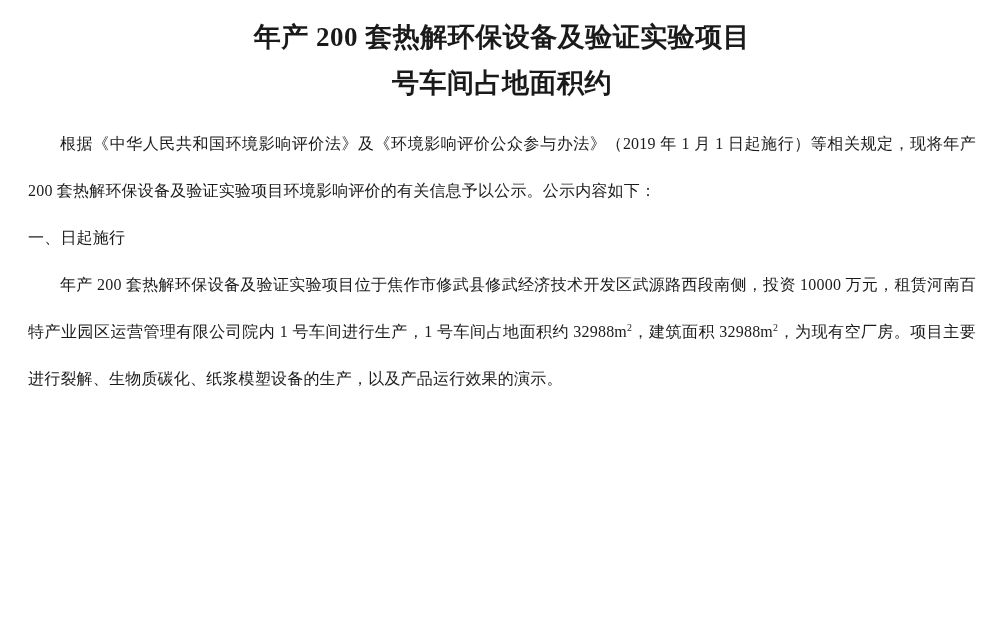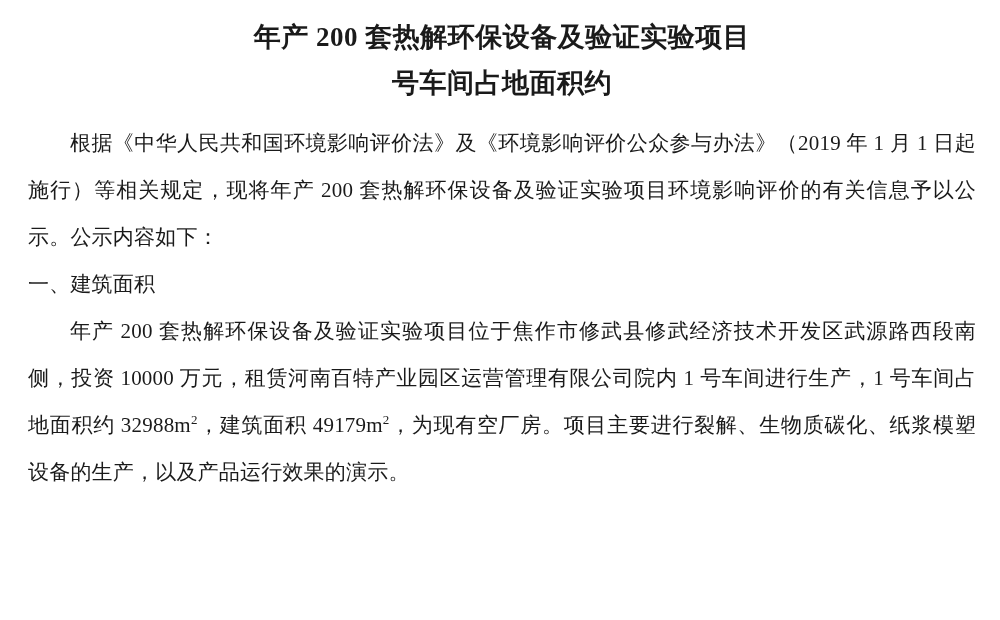--- a/index.html
+++ b/index.html
@@ -30,21 +30,21 @@
     margin: 0;
     padding-top: 6px;
   }
   .doc-title .line {
     display: block;
   }
   .body-text {
     margin-top: 14px;
   }
   p.para {
-    font-size: 21px;
+    font-size: 16px;
     line-height: 47px;
     margin: 0;
     text-align: justify;
     text-justify: inter-ideograph;
     letter-spacing: 0.2px;
   }
   p.indent {
     text-indent: 2em;
   }
   p.heading {
@@ -61,17 +61,17 @@
 
 <div class="page">
 
   <h1 class="doc-title">
     <span class="line">年产 200 套热解环保设备及验证实验项目</span>
     <span class="line">号车间占地面积约</span>
   </h1>
 
   <div class="body-text">
     <p class="para indent"><span>根据《中华人民共和国环境影响评价法》及《环境影响评价公众参与办法》（2019 年 1 月 1 日起施行）等相关规定，现将年产 200 套热解环保设备及验证实验项目环境影响评价的有关信息予以公示。公示内容如下：</span></p>
-    <p class="para heading"><span>一、建筑面积</span></p>
-    <p class="para indent"><span>年产 200 套热解环保设备及验证实验项目位于焦作市修武县修武经济技术开发区武源路西段南侧，投资 10000 万元，租赁河南百特产业园区运营管理有限公司院内 1 号车间进行生产，1 号车间占地面积约 32988m</span><sup>2</sup><span>，建筑面积 49179m</span><sup>2</sup><span>，为现有空厂房。项目主要进行裂解、生物质碳化、纸浆模塑设备的生产，以及产品运行效果的演示。</span></p>
+    <p class="para heading"><span>一、日起施行</span></p>
+    <p class="para indent"><span>年产 200 套热解环保设备及验证实验项目位于焦作市修武县修武经济技术开发区武源路西段南侧，投资 10000 万元，租赁河南百特产业园区运营管理有限公司院内 1 号车间进行生产，1 号车间占地面积约 32988m</span><sup>2</sup><span>，建筑面积 32988m</span><sup>2</sup><span>，为现有空厂房。项目主要进行裂解、生物质碳化、纸浆模塑设备的生产，以及产品运行效果的演示。</span></p>
   </div>
 
 </div>
 
 </body></html>

